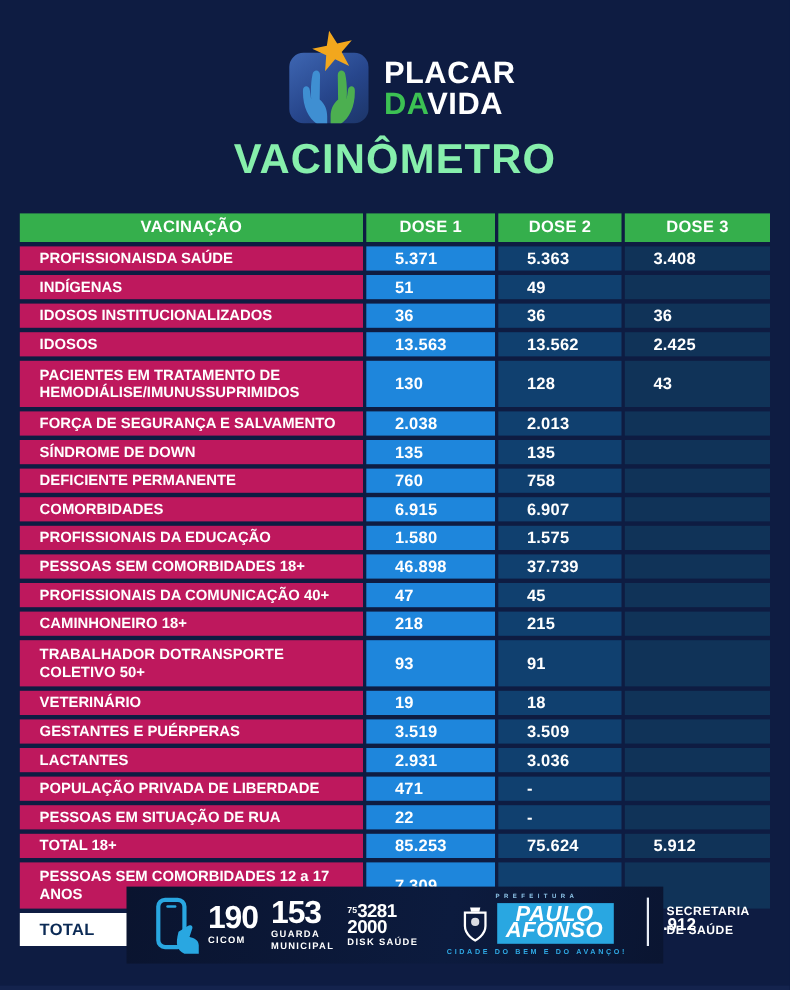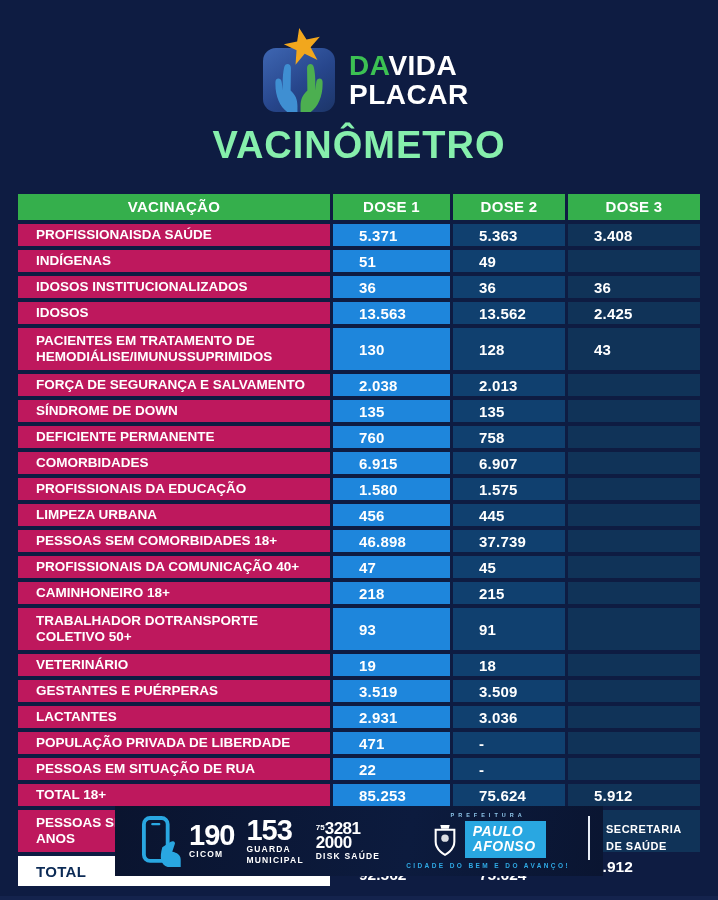--- a/index.html
+++ b/index.html
@@ -65,42 +65,42 @@
   .num-big{color:#fff;font-weight:bold;font-size:29px;line-height:25px;letter-spacing:-1px;}
   .num-sub{color:#fff;font-weight:bold;font-size:8.5px;letter-spacing:1.2px;line-height:9px;margin-top:2px;}
   .disk-big{color:#fff;font-weight:bold;font-size:17px;line-height:14px;letter-spacing:-.5px;}
   .disk-prefix{font-size:8px;vertical-align:4px;letter-spacing:0;}
   .pa-logo{flex:none;margin-left:14px;display:flex;flex-direction:column;align-items:center;}
   .prefeitura{color:#8FC6EA;font-weight:bold;font-size:5.5px;letter-spacing:4px;line-height:7px;margin-bottom:2px;}
   .pa-row{display:flex;align-items:center;}
   .crest{width:28px;height:34px;margin-right:6px;flex:none;}
   .pa-box{
     background:#29A7E1;color:#fff;font-weight:bold;font-style:italic;
-    font-size:14px;line-height:15px;padding:3px 10px 4px 8px;letter-spacing:.5px;
+    font-size:20px;line-height:15px;padding:3px 10px 4px 8px;letter-spacing:.5px;text-align:center;
   }
   .slogan{color:#2FA9E4;font-weight:bold;font-size:6.5px;letter-spacing:2.4px;line-height:8px;margin-top:4px;white-space:nowrap;}
   .divider{width:2px;height:44px;background:#E8EEF7;margin:0 16px 6px 18px;flex:none;}
   .secretaria{color:#fff;font-weight:bold;font-size:11px;line-height:17px;letter-spacing:.5px;margin-bottom:6px;}
   .bottom-strip{left:0;bottom:0;width:718px;height:4px;background:#1A2A58;opacity:.55;}
 </style>
 </head>
 <body>
 
 <div class="abs logo-square">
   <svg viewBox="0 0 100 100">
     <path d="M36,100 C21,92 11,73 12,48 c0.3,-7 9,-7 10,0 l2,14 c-1,-15 0,-28 2,-37 c1.5,-8 11,-7 11,1 l-0.5,36 c8,7 11,15 11,25 l0,13 Z" fill="#3F8FD2"></path>
     <path d="M64,100 C79,92 89,73 88,48 c-0.3,-7 -9,-7 -10,0 l-2,14 c1,-15 0,-28 -2,-37 c-1.5,-8 -11,-7 -11,1 l0.5,36 c-8,7 -11,15 -11,25 l0,13 Z" fill="#4CAF50"></path>
   </svg>
 </div>
 <svg class="abs logo-star" viewBox="0 0 100 100">
   <polygon points="50,4 62,36 96,36 68,57 78,92 50,70 22,92 32,57 4,36 38,36" fill="#F2A71D"></polygon>
 </svg>
 <div class="abs brand">
+  <div>PLACAR</div>
   <div><span class="green">DA</span><span>VIDA</span></div>
-  <div>PLACAR</div>
 </div>
 
 <div class="abs main-title">VACINÔMETRO</div>
 
 <div class="abs vtable">
   <div class="thead">
     <div class="hcell">VACINAÇÃO</div>
     <div class="hcell">DOSE 1</div>
     <div class="hcell">DOSE 2</div>
     <div class="hcell">DOSE 3</div>
@@ -158,26 +158,20 @@
       <div class="trow">
         <div class="cell c-label">COMORBIDADES</div>
         <div class="cell c-num c-d1">6.915</div>
         <div class="cell c-num c-d2">6.907</div>
         <div class="cell c-num c-d3"></div>
       </div>
       <div class="trow">
         <div class="cell c-label">PROFISSIONAIS DA EDUCAÇÃO</div>
         <div class="cell c-num c-d1">1.580</div>
         <div class="cell c-num c-d2">1.575</div>
-        <div class="cell c-num c-d3"></div>
-      </div>
-      <div class="trow">
-        <div class="cell c-label">LIMPEZA URBANA</div>
-        <div class="cell c-num c-d1">456</div>
-        <div class="cell c-num c-d2">445</div>
         <div class="cell c-num c-d3"></div>
       </div>
       <div class="trow">
         <div class="cell c-label">PESSOAS SEM COMORBIDADES 18+</div>
         <div class="cell c-num c-d1">46.898</div>
         <div class="cell c-num c-d2">37.739</div>
         <div class="cell c-num c-d3"></div>
       </div>
       <div class="trow">
         <div class="cell c-label">PROFISSIONAIS DA COMUNICAÇÃO 40+</div>

